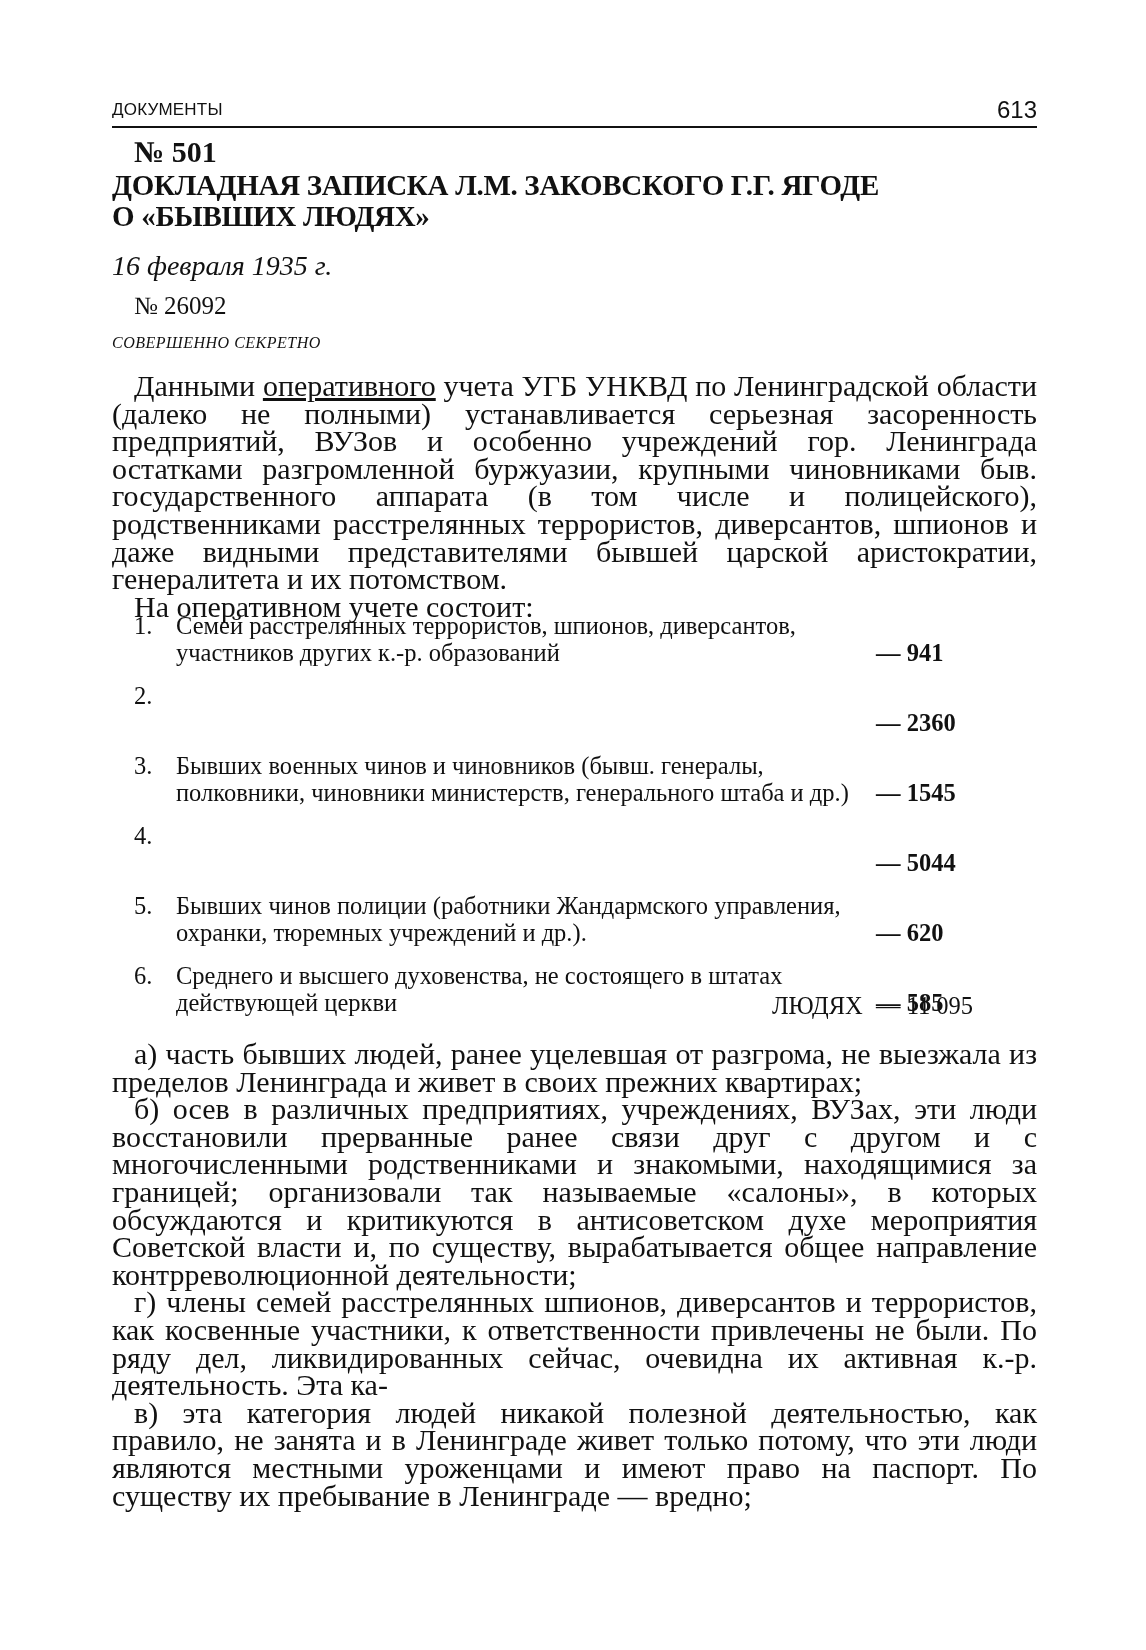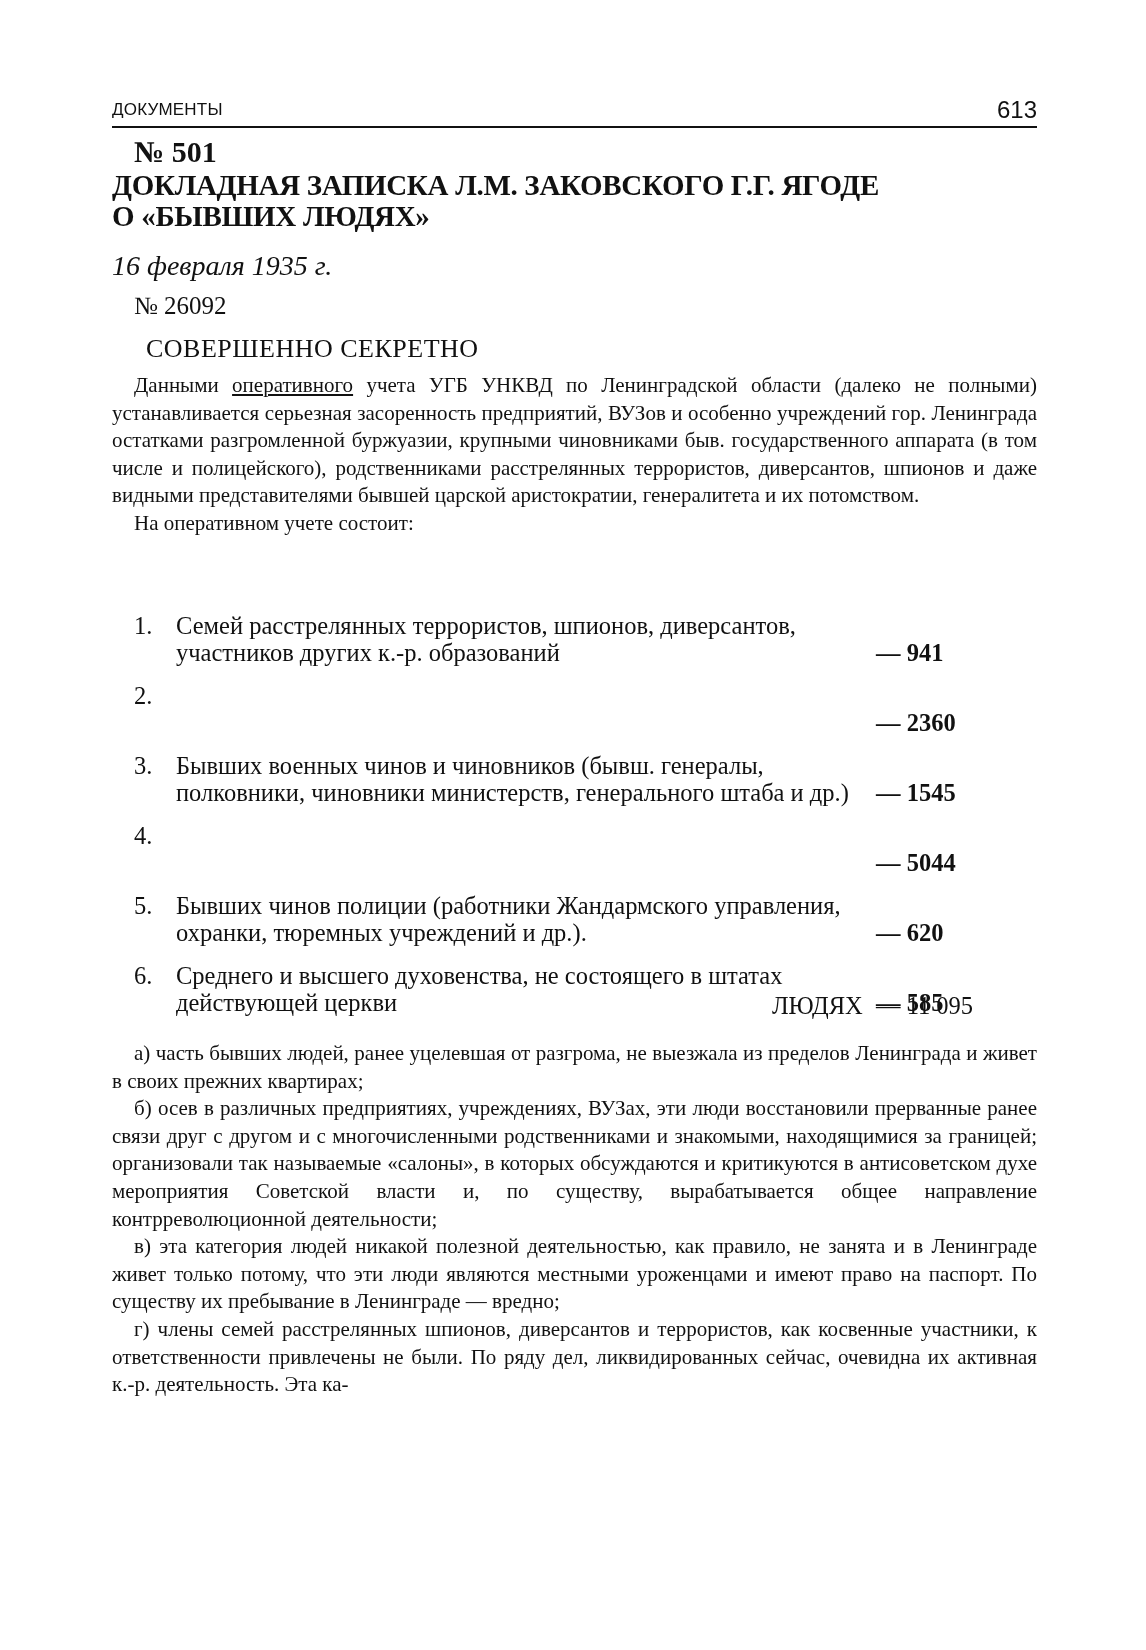--- a/index.html
+++ b/index.html
@@ -10,24 +10,24 @@
       border-bottom: 2px solid #111;
       font-family: "Liberation Sans", sans-serif;
     }
     .rh-left { position: absolute; left: 0; top: 4px; font-size: 17px; letter-spacing: 0.2px; }
     .rh-right { position: absolute; right: 0; top: 0; font-size: 24px; }
     .serif { font-family: "Liberation Serif", serif; }
     .doc-num { position: absolute; left: 134px; top: 135px; font-size: 30px; font-weight: bold; }
     .doc-title { position: absolute; left: 112px; top: 170px; font-size: 29px; font-weight: bold; line-height: 31px; letter-spacing: -0.3px; }
     .doc-date { position: absolute; left: 112px; top: 250px; font-size: 28px; font-style: italic; }
     .doc-regnum { position: absolute; left: 134px; top: 292px; font-size: 25px; }
-    .doc-secret { position: absolute; left: 112px; top: 334px; font-size: 26px; letter-spacing: 0.5px; margin-left: 34px; }
+    .doc-secret { position: absolute; left: 112px; top: 334px; font-size: 16px; font-style: italic; letter-spacing: 0.5px; }
     .body-text {
       position: absolute; left: 112px; width: 925px;
-      font-size: 21px; line-height: 27.6px; text-align: justify;
+      font-size: 30px; line-height: 27.6px; text-align: justify;
     }
     .body-text p { margin: 0; text-indent: 22px; }
     .u { text-decoration: underline; }
     .p1 { top: 372px; }
     .list { position: absolute; left: 112px; top: 612px; width: 925px; }
     .li { position: relative; height: 70px; font-size: 24.5px; line-height: 27px; }
     .li-num { position: absolute; left: 22px; top: 0; }
     .li-text { position: absolute; left: 64px; top: 0; width: 690px; }
     .li-val { position: absolute; left: 764px; top: 27px; white-space: nowrap; font-weight: bold; }
     .total { position: absolute; left: 112px; top: 992px; width: 925px; font-size: 24.5px; }
@@ -91,17 +91,17 @@
   </div>
 
   <div class="total serif">
     <span class="total-label">ЛЮДЯХ</span>
     <span class="total-val">— 11 095</span>
   </div>
 
   <div class="body-text p2 serif">
     <p>а) часть бывших людей, ранее уцелевшая от разгрома, не выезжала из пределов Ленинграда и живет в своих прежних квартирах;</p>
     <p>б) осев в различных предприятиях, учреждениях, ВУЗах, эти люди восстановили прерванные ранее связи друг с другом и с многочисленными родственниками и знакомыми, находящимися за границей; организовали так называемые «салоны», в которых обсуждаются и критикуются в антисоветском духе мероприятия Советской власти и, по существу, вырабатывается общее направление контрреволюционной деятельности;</p>
+    <p>г) члены семей расстрелянных шпионов, диверсантов и террористов, как косвенные участники, к ответственности привлечены не были. По ряду дел, ликвидированных сейчас, очевидна их активная к.-р. деятельность. Эта ка-</p>
     <p>в) эта категория людей никакой полезной деятельностью, как правило, не занята и в Ленинграде живет только потому, что эти люди являются местными уроженцами и имеют право на паспорт. По существу их пребывание в Ленинграде — вредно;</p>
-    <p>г) члены семей расстрелянных шпионов, диверсантов и террористов, как косвенные участники, к ответственности привлечены не были. По ряду дел, ликвидированных сейчас, очевидна их активная к.-р. деятельность. Эта ка-</p>
   </div>
 
 </div>
 
 </body></html>

